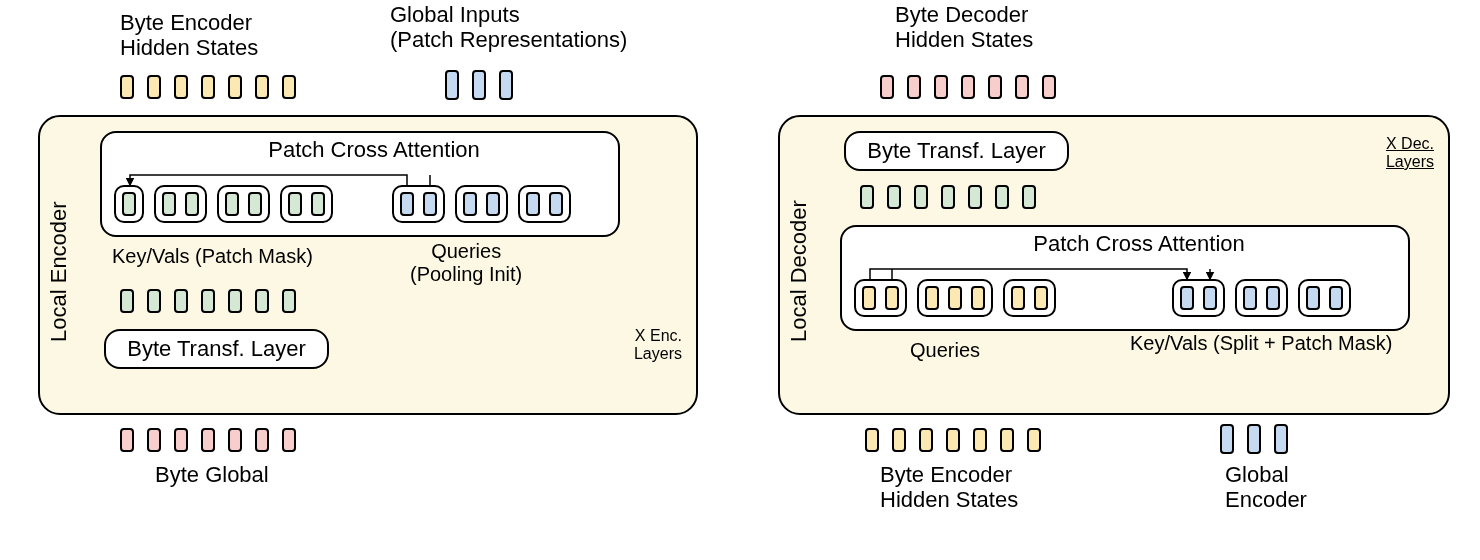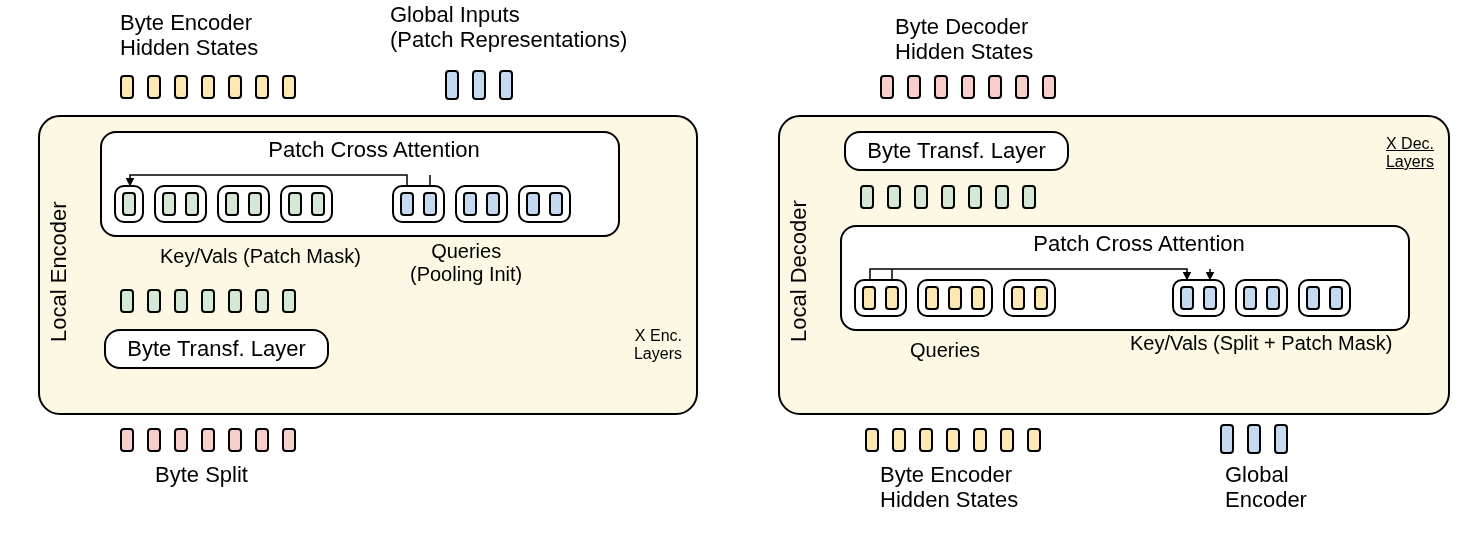--- a/index.html
+++ b/index.html
@@ -170,21 +170,21 @@
             <path d="M0,0 L6,3 L0,6 Z" fill="#000"></path>
           </marker>
         </defs>
 
         <path d="M305 52 L305 42 L28 42 L28 52" fill="none" stroke="#000" stroke-width="1.5" marker-end="url(#ah1)"></path>
 
         <path d="M328 52 L328 42" fill="none" stroke="#000" stroke-width="1.5"></path>
       </svg>
     </div>
 
-    <div class="lbl" style="left:72px; top:128px; font-size:20px;margin-left:48px;">Key/Vals (Patch Mask)</div>
+    <div class="lbl" style="left:72px; top:128px; font-size:20px;">Key/Vals (Patch Mask)</div>
     <div class="lbl" style="left:370px; top:123px; font-size:20px; text-align:center;">Queries
 (Pooling Init)</div>
 
     <div class="tok-row" id="enc-mid-green" style="left:80px; top:172px;">
         <div class="tok green"></div>
         <div class="tok green"></div>
         <div class="tok green"></div>
         <div class="tok green"></div>
         <div class="tok green"></div>
         <div class="tok green"></div>
@@ -201,26 +201,26 @@
 
   <div class="tok-row" id="enc-bot-pink" style="left:100px; top:428px;">
       <div class="tok pink"></div>
       <div class="tok pink"></div>
       <div class="tok pink"></div>
       <div class="tok pink"></div>
       <div class="tok pink"></div>
       <div class="tok pink"></div>
       <div class="tok pink"></div>
     </div>
-  <div class="lbl" style="left:135px; top:462px;">Byte Split</div>
+  <div class="lbl" style="left:135px; top:462px;">Byte Global</div>
 </div>
 
 <div class="panel right">
 
-  <div class="lbl" style="left:135px; top:14px;">Byte Decoder
+  <div class="lbl" style="left:135px; top:2px;">Byte Decoder
 Hidden States</div>
 
   <div class="tok-row" id="dec-top-pink" style="left:120px; top:75px;">
       <div class="tok pink"></div>
       <div class="tok pink"></div>
       <div class="tok pink"></div>
       <div class="tok pink"></div>
       <div class="tok pink"></div>
       <div class="tok pink"></div>
       <div class="tok pink"></div>

